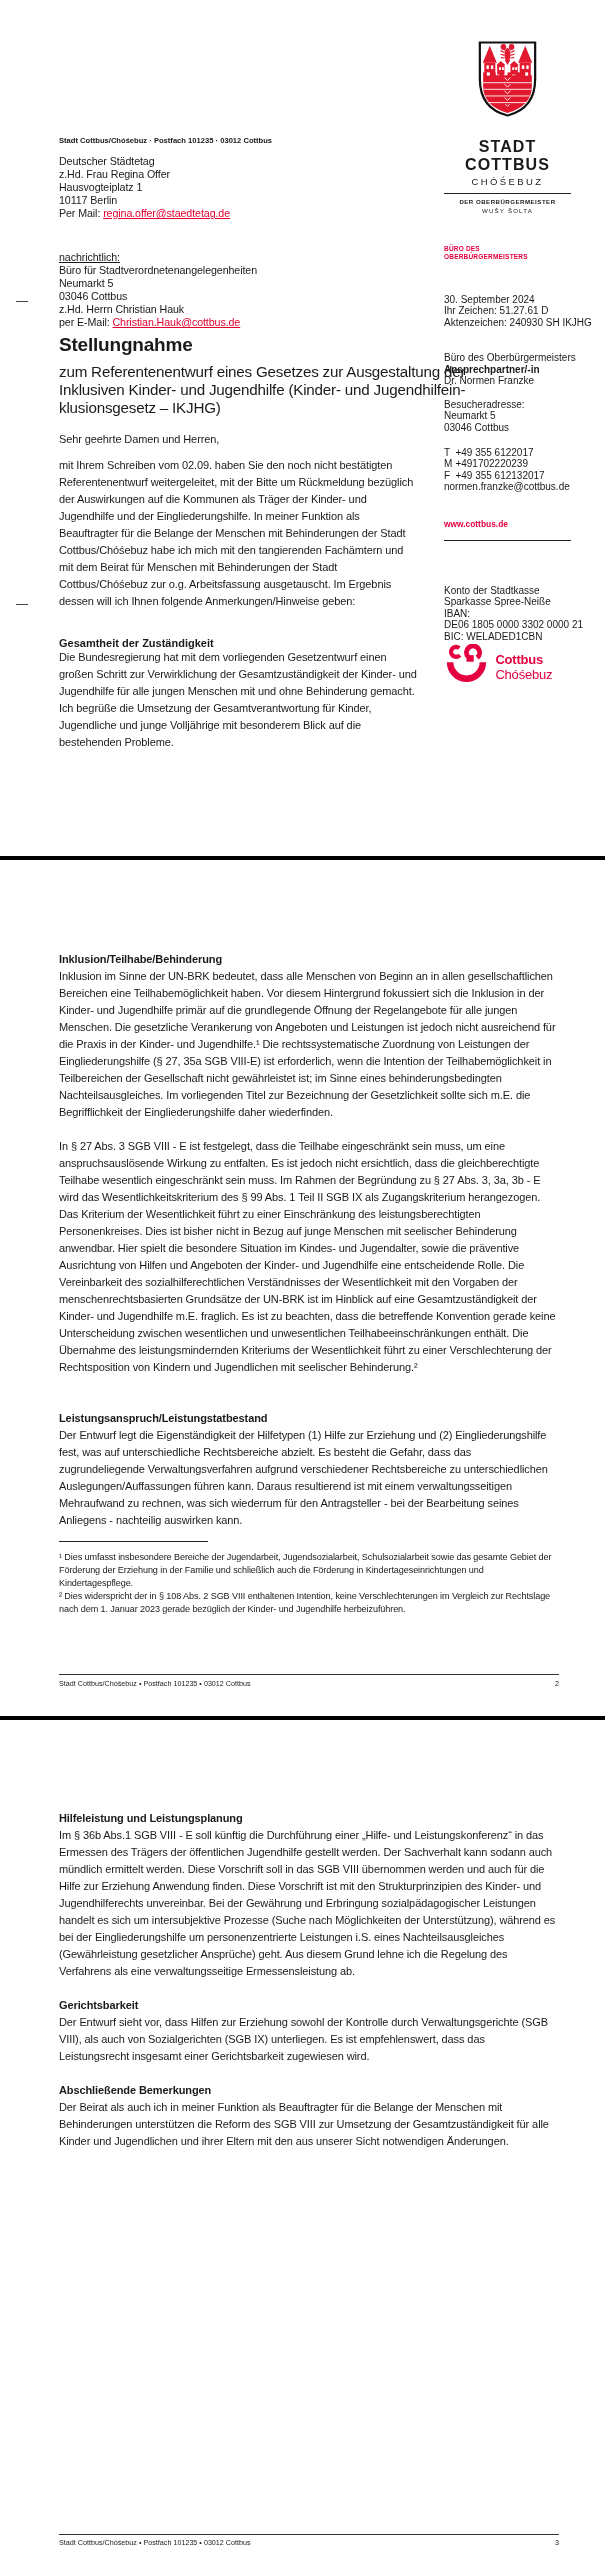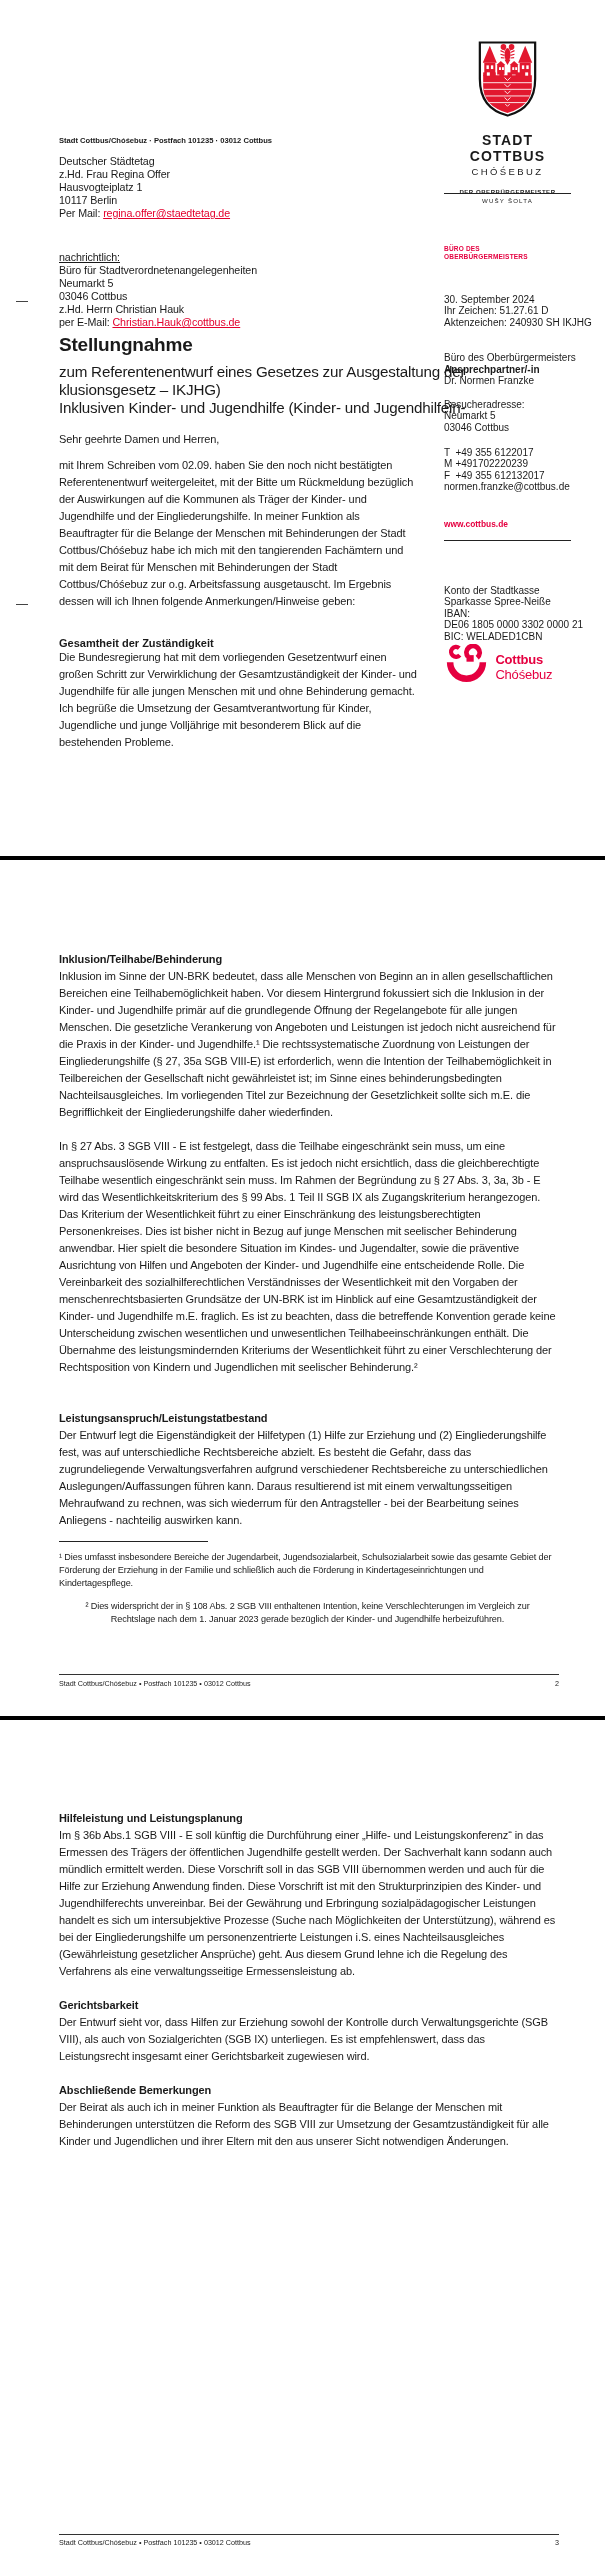--- a/index.html
+++ b/index.html
@@ -18,21 +18,21 @@
   .doc-title{font-size:19px;font-weight:bold;margin:0 0 6.9px 0;letter-spacing:-0.2px;}
   .doc-subtitle{font-size:15.2px;line-height:18px;letter-spacing:-0.2px;white-space:nowrap;}
   .body-text{font-size:11px;line-height:17px;letter-spacing:-0.1px;}
   .salutation{left:59px;top:431px;}
   .p1{left:59px;top:457px;width:361px;}
   .sec1{left:59px;top:637px;width:361px;}
   h3.sec-h{font-size:11px;font-weight:bold;margin:0;padding:0;}
 
   
   .masthead{left:444px;top:40px;width:127px;text-align:center;}
-  .mast-name1{font-size:14px;font-weight:bold;letter-spacing:1.1px;margin-top:11px;}
+  .mast-name1{font-size:16px;font-weight:bold;letter-spacing:1.1px;margin-top:17px;}
   .mast-name2{font-size:9.5px;letter-spacing:2.4px;margin-top:2.3px;}
   .mast-off1{font-size:6.1px;font-weight:bold;letter-spacing:0.5px;margin-top:10.7px;}
   .mast-off2{font-size:6.1px;letter-spacing:1.2px;margin-top:2.3px;}
   .mast-rule{left:444px;top:193px;width:127px;border-top:1.5px solid #222;}
   .col{font-size:10px;line-height:11.4px;color:#1a1a1a;}
   .col div{white-space:nowrap;}
   .ob-red{left:444px;top:245px;font-size:6.5px;font-weight:bold;line-height:8.4px;color:#e50040;letter-spacing:0.2px;}
   .dateblock{left:444px;top:294px;}
   .dept{left:444px;top:352px;}
   .contact{left:444px;top:364px;}
@@ -83,22 +83,22 @@
     <div>Neumarkt 5</div>
     <div>03046 Cottbus</div>
     <div>z.Hd. Herrn Christian Hauk</div>
     <div><span>per E-Mail: </span><a class="doclink">Christian.Hauk@cottbus.de</a></div>
   </div>
 
   <div class="abs title-block">
     <h1 class="doc-title">Stellungnahme</h1>
     <div class="doc-subtitle">
       <div>zum Referentenentwurf eines Gesetzes zur Ausgestaltung der</div>
+      <div>Inklusiven Kinder- und Jugendhilfe (Kinder- und Jugendhilfein-</div>
       <div>klusionsgesetz – IKJHG)</div>
-      <div>Inklusiven Kinder- und Jugendhilfe (Kinder- und Jugendhilfein-</div>
     </div>
   </div>
 
   <div class="abs body-text salutation">Sehr geehrte Damen und Herren,</div>
 
   <div class="abs body-text p1">mit Ihrem Schreiben vom 02.09. haben Sie den noch nicht bestätigten Referentenentwurf weitergeleitet, mit der Bitte um Rückmeldung bezüglich der Auswirkungen auf die Kommunen als Träger der Kinder- und Jugendhilfe und der Eingliederungshilfe. In meiner Funktion als Beauftragter für die Belange der Menschen mit Behinderungen der Stadt Cottbus/Chóśebuz habe ich mich mit den tangierenden Fachämtern und mit dem Beirat für Menschen mit Behinderungen der Stadt Cottbus/Chóśebuz zur o.g. Arbeitsfassung ausgetauscht. Im Ergebnis dessen will ich Ihnen folgende Anmerkungen/Hinweise geben:</div>
 
   <div class="abs sec1">
     <h3 class="sec-h">Gesamtheit der Zuständigkeit</h3>
     <p class="body-text" style="margin:0;">Die Bundesregierung hat mit dem vorliegenden Gesetzentwurf einen großen Schritt zur Verwirklichung der Gesamtzuständigkeit der Kinder- und Jugendhilfe für alle jungen Menschen mit und ohne Behinderung gemacht. Ich begrüße die Umsetzung der Gesamtverantwortung für Kinder, Jugendliche und junge Volljährige mit besonderem Blick auf die bestehenden Probleme.</p>
@@ -233,21 +233,21 @@
   </div>
 
   <div class="abs flow body-text" style="top:550px;">
     <h3 class="sec-h">Leistungsanspruch/Leistungstatbestand</h3>
     <p>Der Entwurf legt die Eigenständigkeit der Hilfetypen (1) Hilfe zur Erziehung und (2) Eingliederungshilfe fest, was auf unterschiedliche Rechtsbereiche abzielt. Es besteht die Gefahr, dass das zugrundeliegende Verwaltungsverfahren aufgrund verschiedener Rechtsbereiche zu unterschiedlichen Auslegungen/Auffassungen führen kann. Daraus resultierend ist mit einem verwaltungsseitigen Mehraufwand zu rechnen, was sich wiederrum für den Antragsteller - bei der Bearbeitung seines Anliegens - nachteilig auswirken kann.</p>
   </div>
 
   <div class="abs footnotes">
     <div class="fn-rule"></div>
     <p style="margin:0;">¹ Dies umfasst insbesondere Bereiche der Jugendarbeit, Jugendsozialarbeit, Schulsozialarbeit sowie das gesamte Gebiet der Förderung der Erziehung in der Familie und schließlich auch die Förderung in Kindertageseinrichtungen und Kindertagespflege.</p>
-    <p style="margin:10px;text-align:center;">² Dies widerspricht der in § 108 Abs. 2 SGB VIII enthaltenen Intention, keine Verschlechterungen im Vergleich zur Rechtslage nach dem 1. Januar 2023 gerade bezüglich der Kinder- und Jugendhilfe herbeizuführen.</p>
+    <p style="margin:0;">² Dies widerspricht der in § 108 Abs. 2 SGB VIII enthaltenen Intention, keine Verschlechterungen im Vergleich zur Rechtslage nach dem 1. Januar 2023 gerade bezüglich der Kinder- und Jugendhilfe herbeizuführen.</p>
   </div>
 
   <div class="abs page-footer">
     <div class="pf-rule"></div>
     <div class="pf-row">
       <span>Stadt Cottbus/Chóśebuz • Postfach 101235 • 03012 Cottbus</span>
       <span>2</span>
     </div>
   </div>
 </div>

